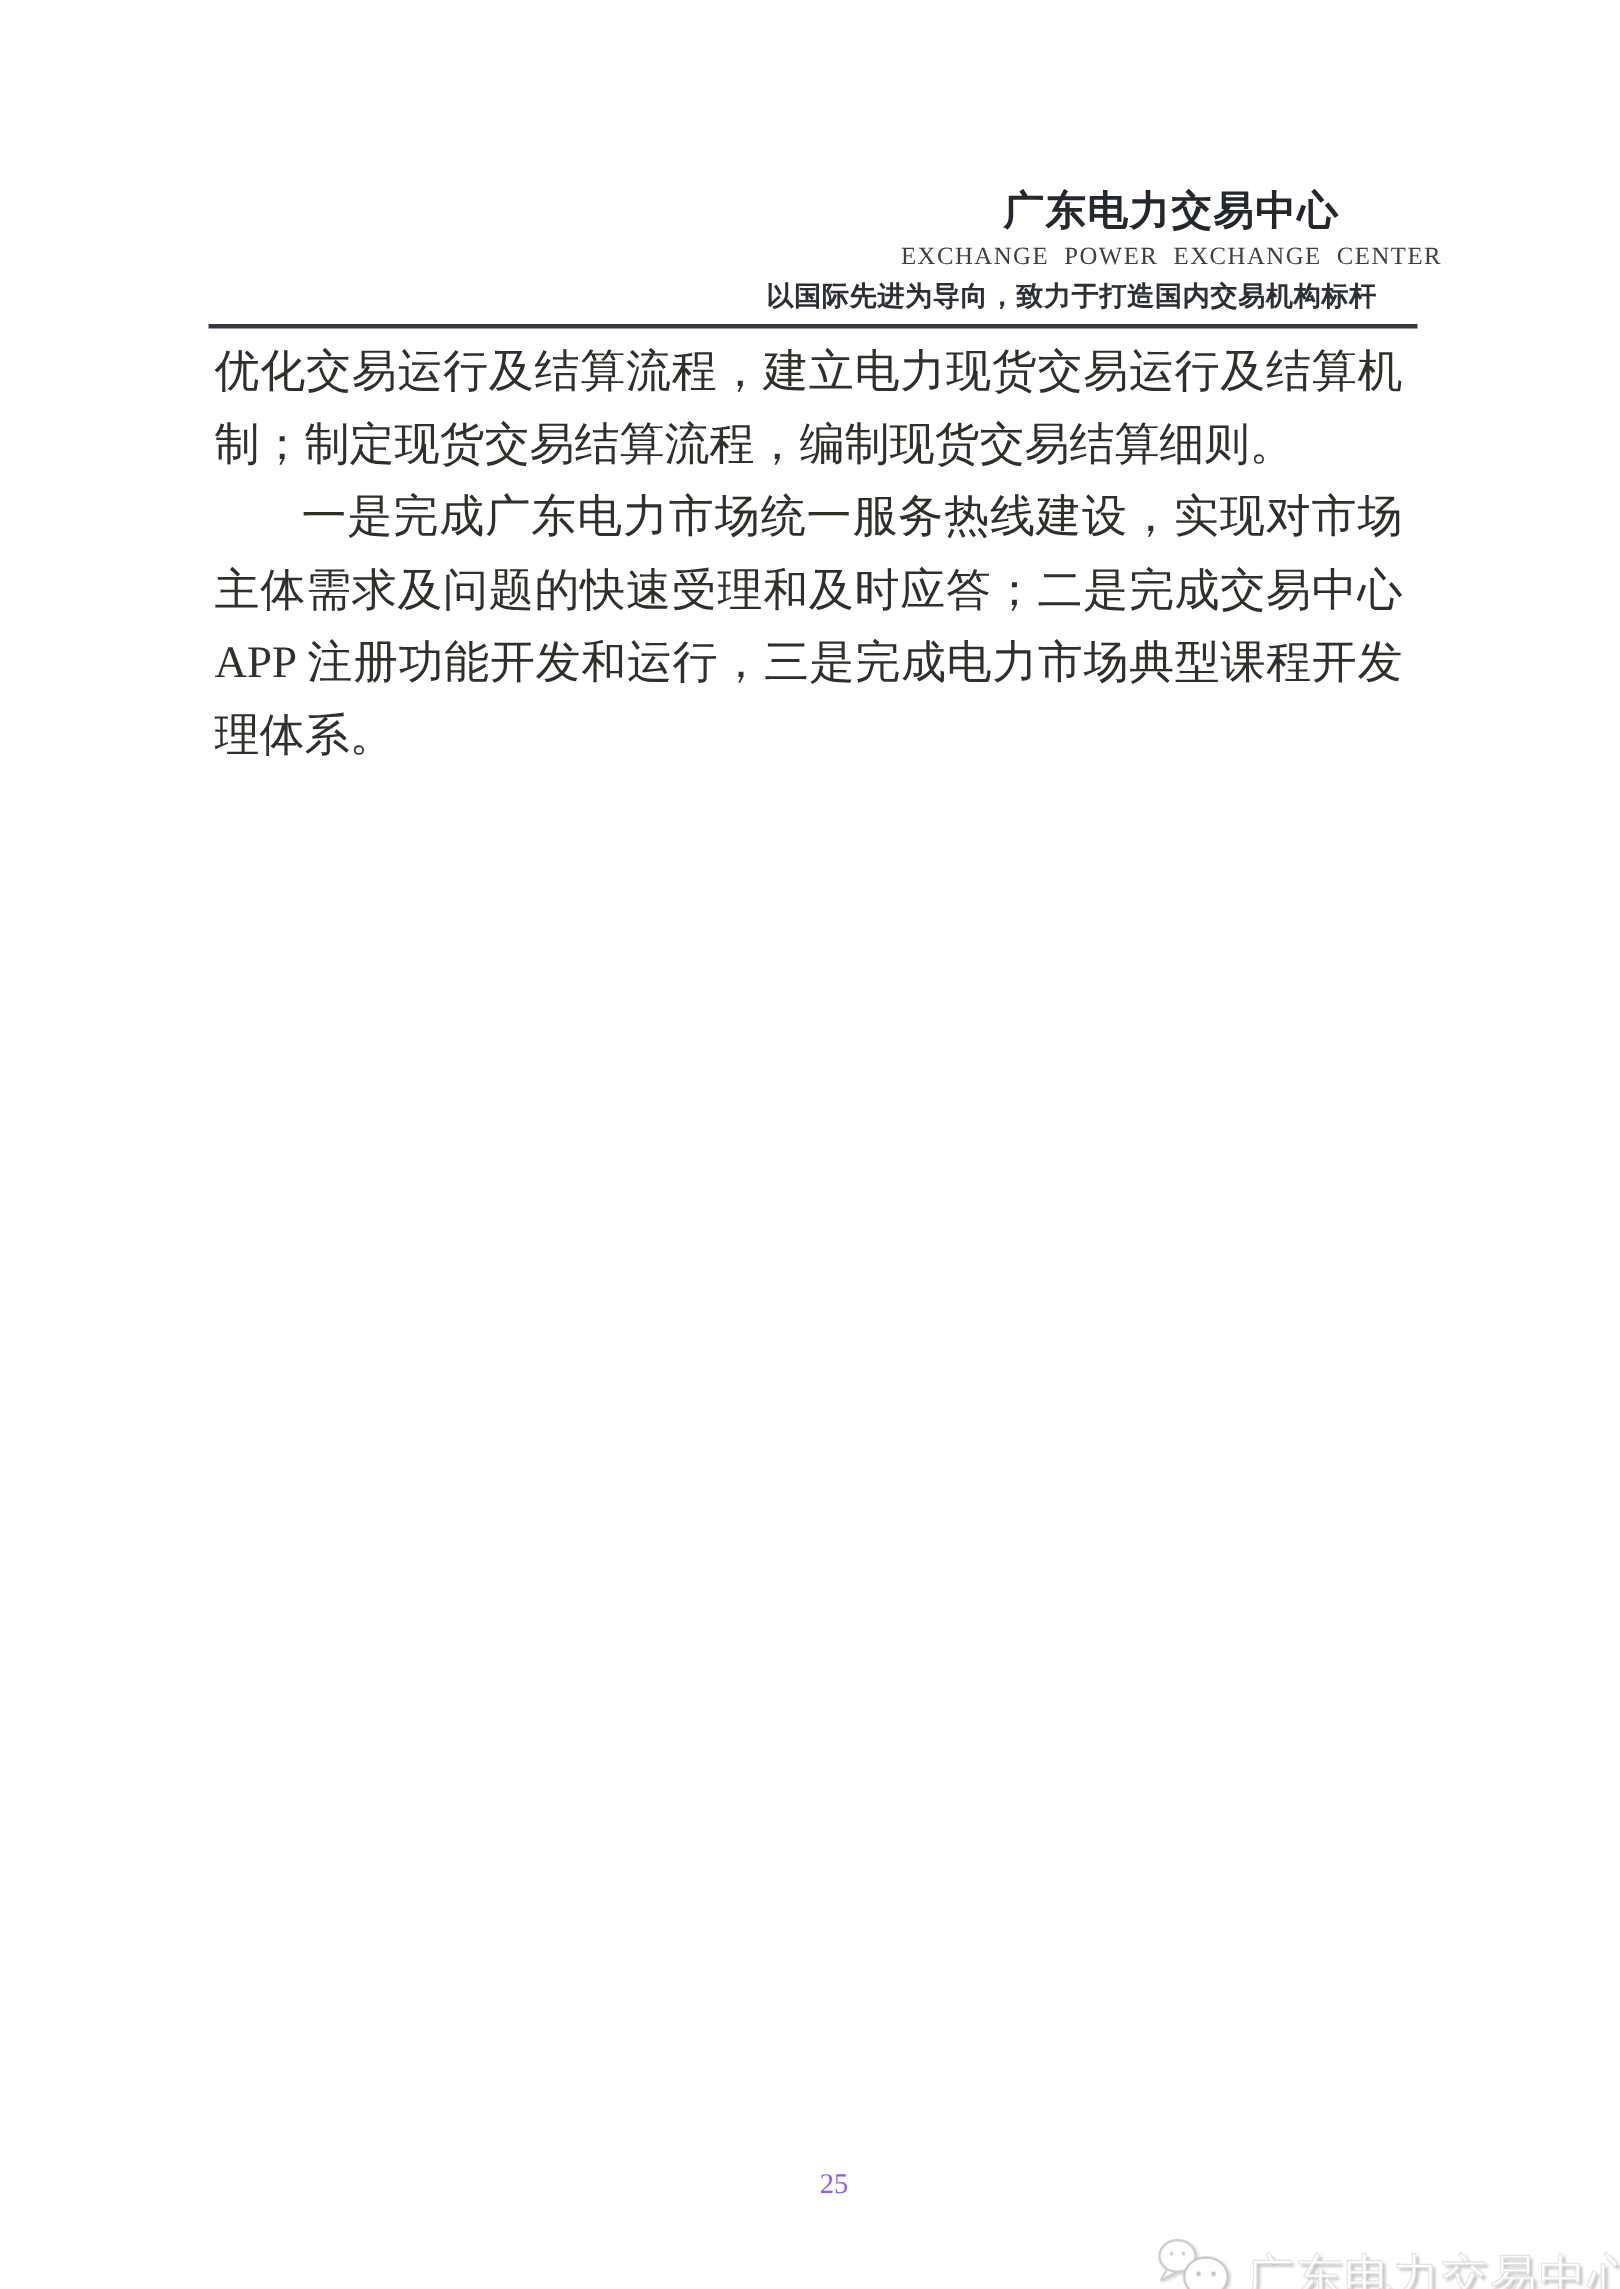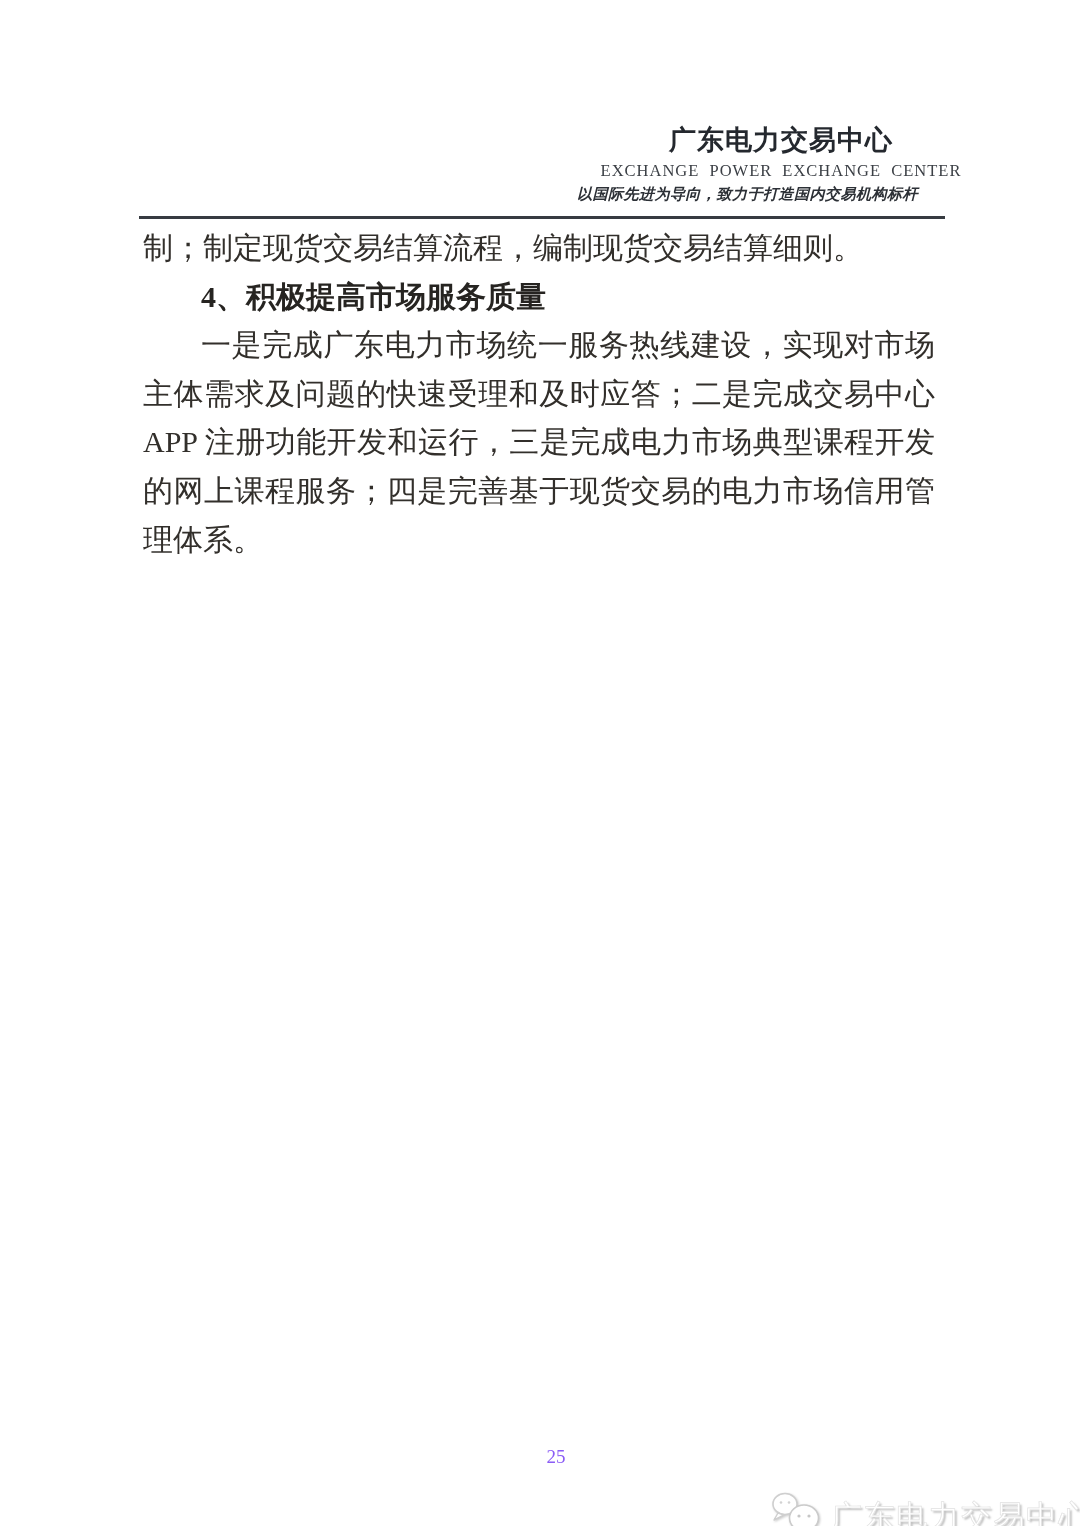--- a/index.html
+++ b/index.html
@@ -44,25 +44,24 @@
     word-spacing: 5px;
     color: #3c4046;
     white-space: nowrap;
   }
   .slogan {
     position: absolute;
     top: 145px;
     right: 162px;
     font-family: "Liberation Sans", "DejaVu Sans", sans-serif;
     font-weight: 600;
-    font-size: 15px;
+    font-size: 18px;
     letter-spacing: 0.5px;
     color: #2c3036;
     white-space: nowrap;
-    font-style: italic;
   }
   .header-rule {
     position: absolute;
     top: 176px;
     left: 139px;
     width: 806px;
     height: 3px;
     background: #373b41;
   }
 
@@ -124,26 +123,25 @@
 <div class="page">
 
   <div>
     <div class="org-title">广东电力交易中心</div>
     <div class="org-subtitle">EXCHANGE POWER EXCHANGE CENTER</div>
     <div class="slogan">以国际先进为导向，致力于打造国内交易机构标杆</div>
     <div class="header-rule"></div>
   </div>
 
   <div class="doc-body">
+    <p class="line justify">优化交易运行及结算流程，建立电力现货交易运行及结算机</p>
     <p class="line">制；制定现货交易结算流程，编制现货交易结算细则。</p>
-    <p class="line heading indent">4、积极提高市场服务质量</p>
     <p class="line justify indent">一是完成广东电力市场统一服务热线建设，实现对市场</p>
     <p class="line justify">主体需求及问题的快速受理和及时应答；二是完成交易中心</p>
     <p class="line justify">APP 注册功能开发和运行，三是完成电力市场典型课程开发</p>
-    <p class="line justify">的网上课程服务；四是完善基于现货交易的电力市场信用管</p>
     <p class="line">理体系。</p>
   </div>
 
   <div class="page-number">25</div>
 
   <div class="watermark">
     <span class="bubble-icon">
       <svg width="54" height="50" viewBox="0 0 54 50" xmlns="http://www.w3.org/2000/svg">
 
         <ellipse cx="15" cy="14" rx="12" ry="10.5" fill="#ffffff" stroke="#cfcfcf" stroke-width="1.6"></ellipse>

